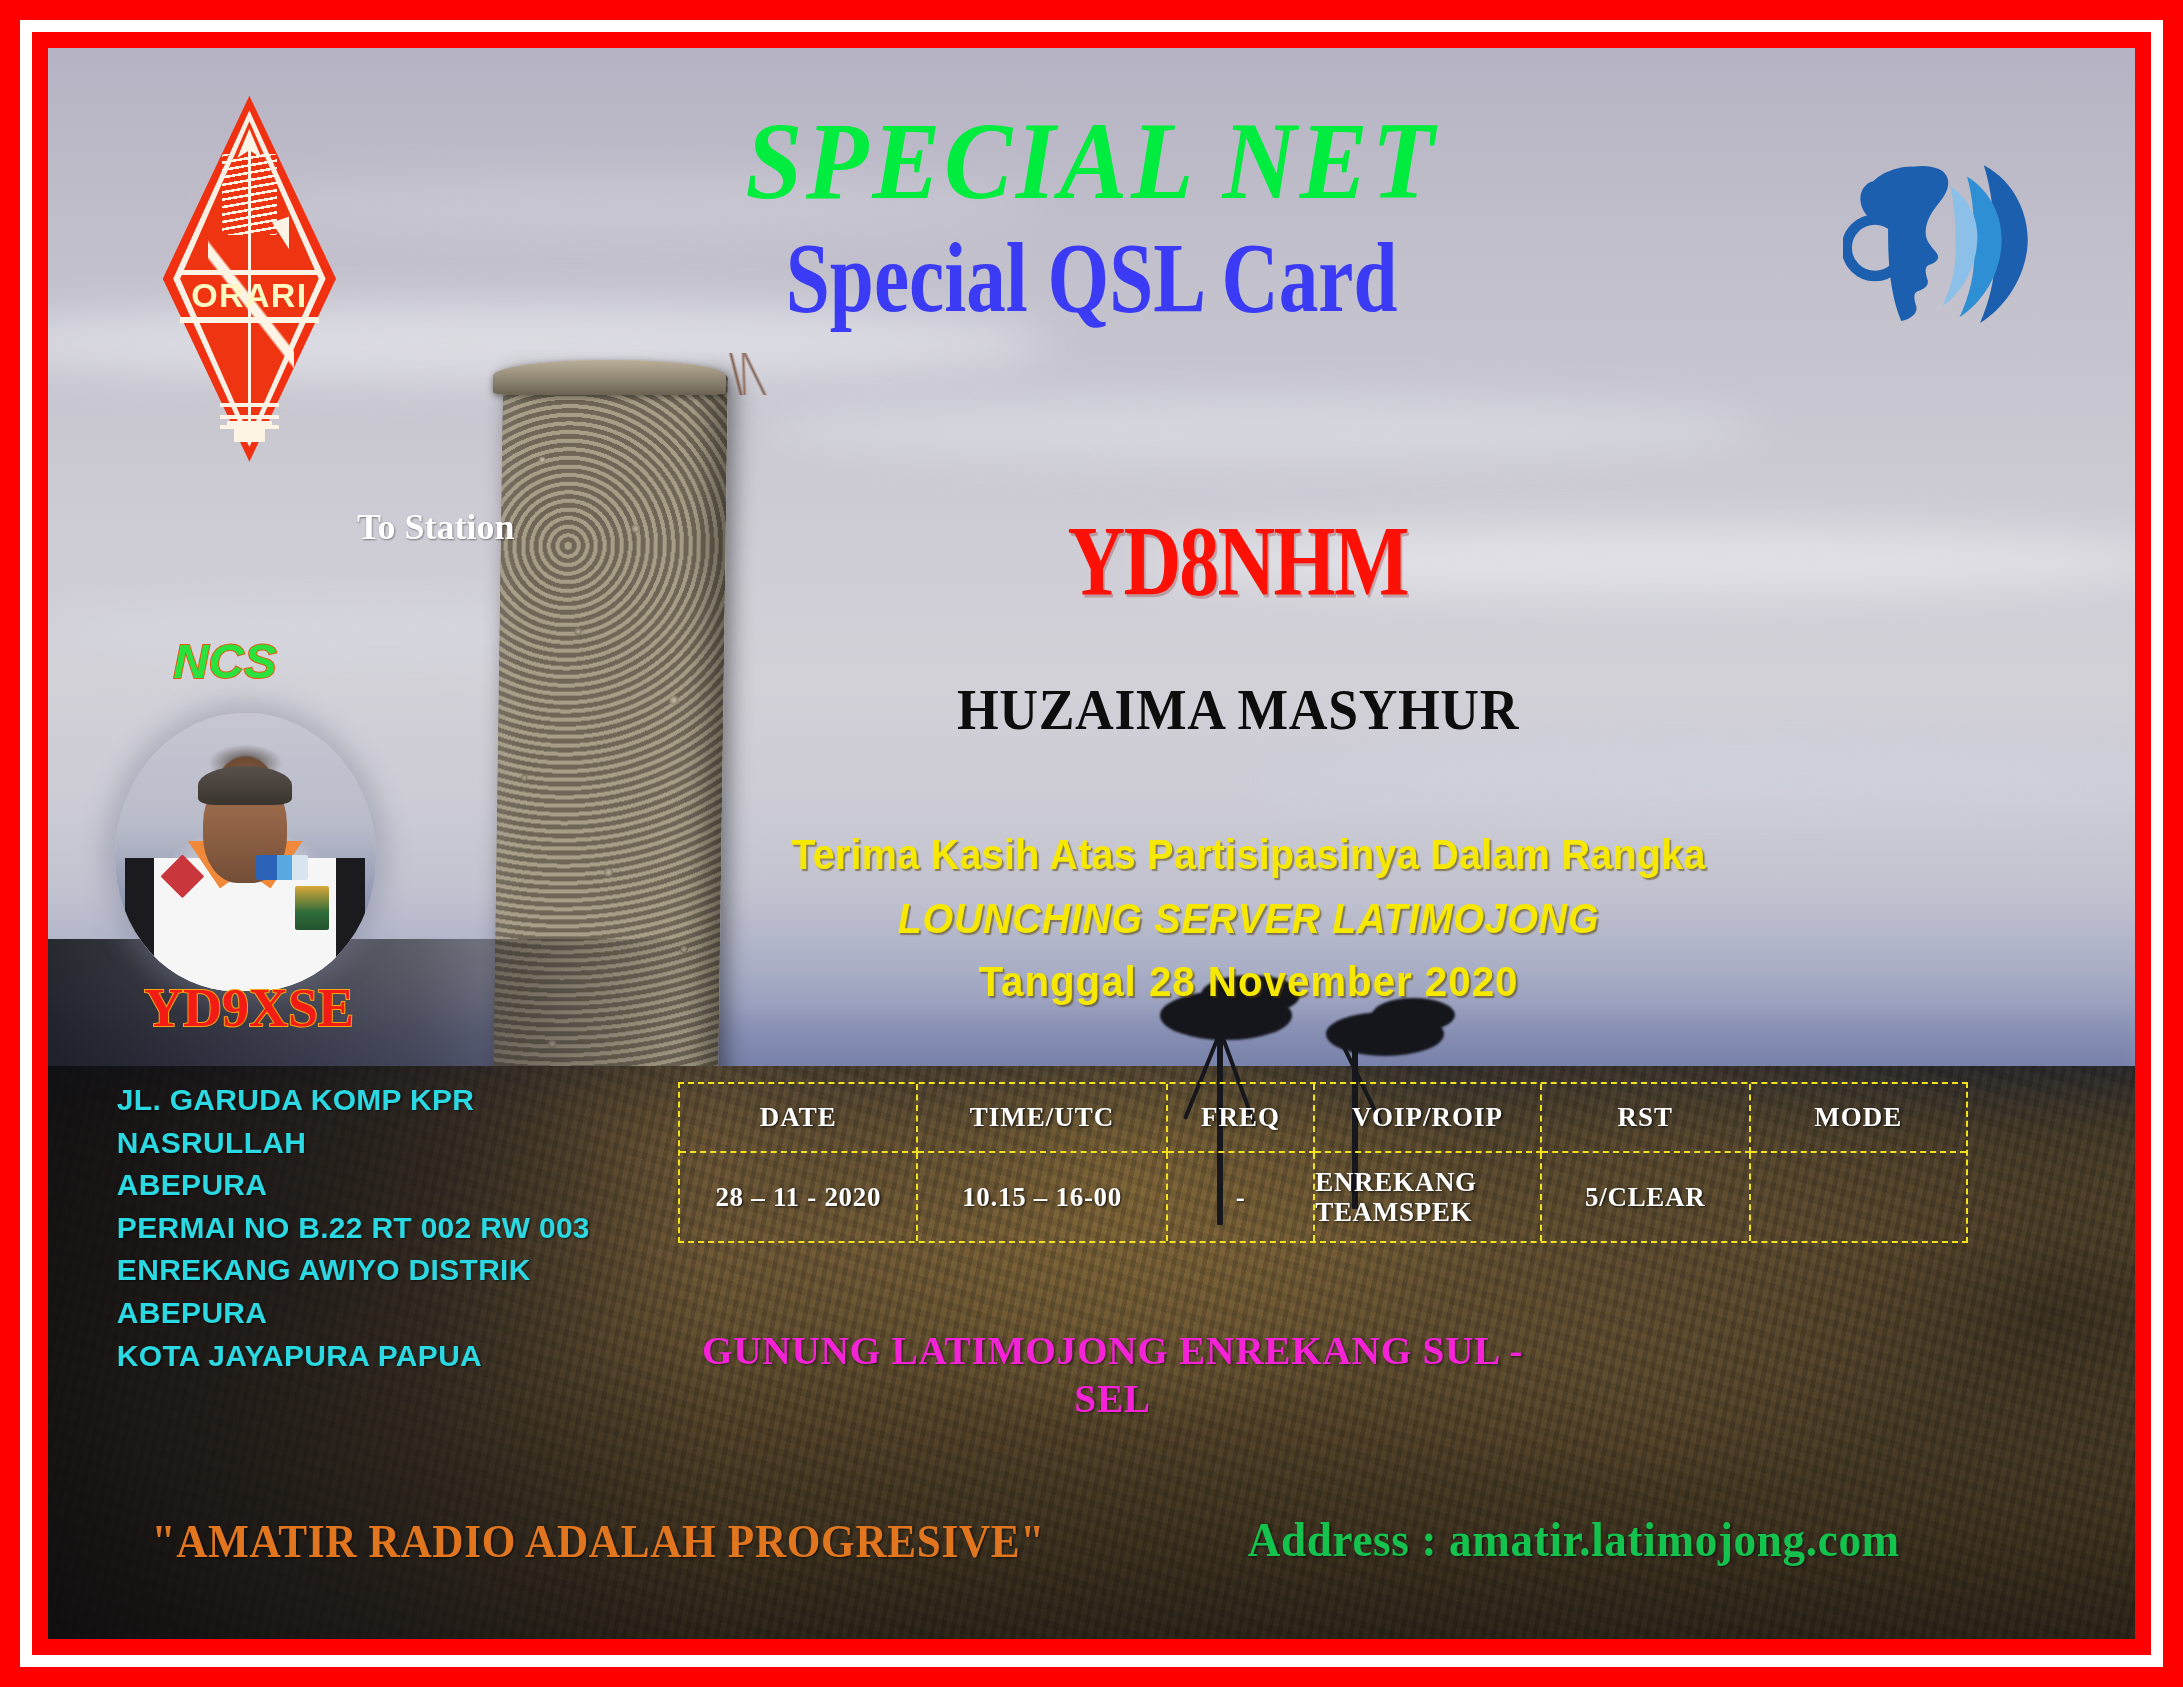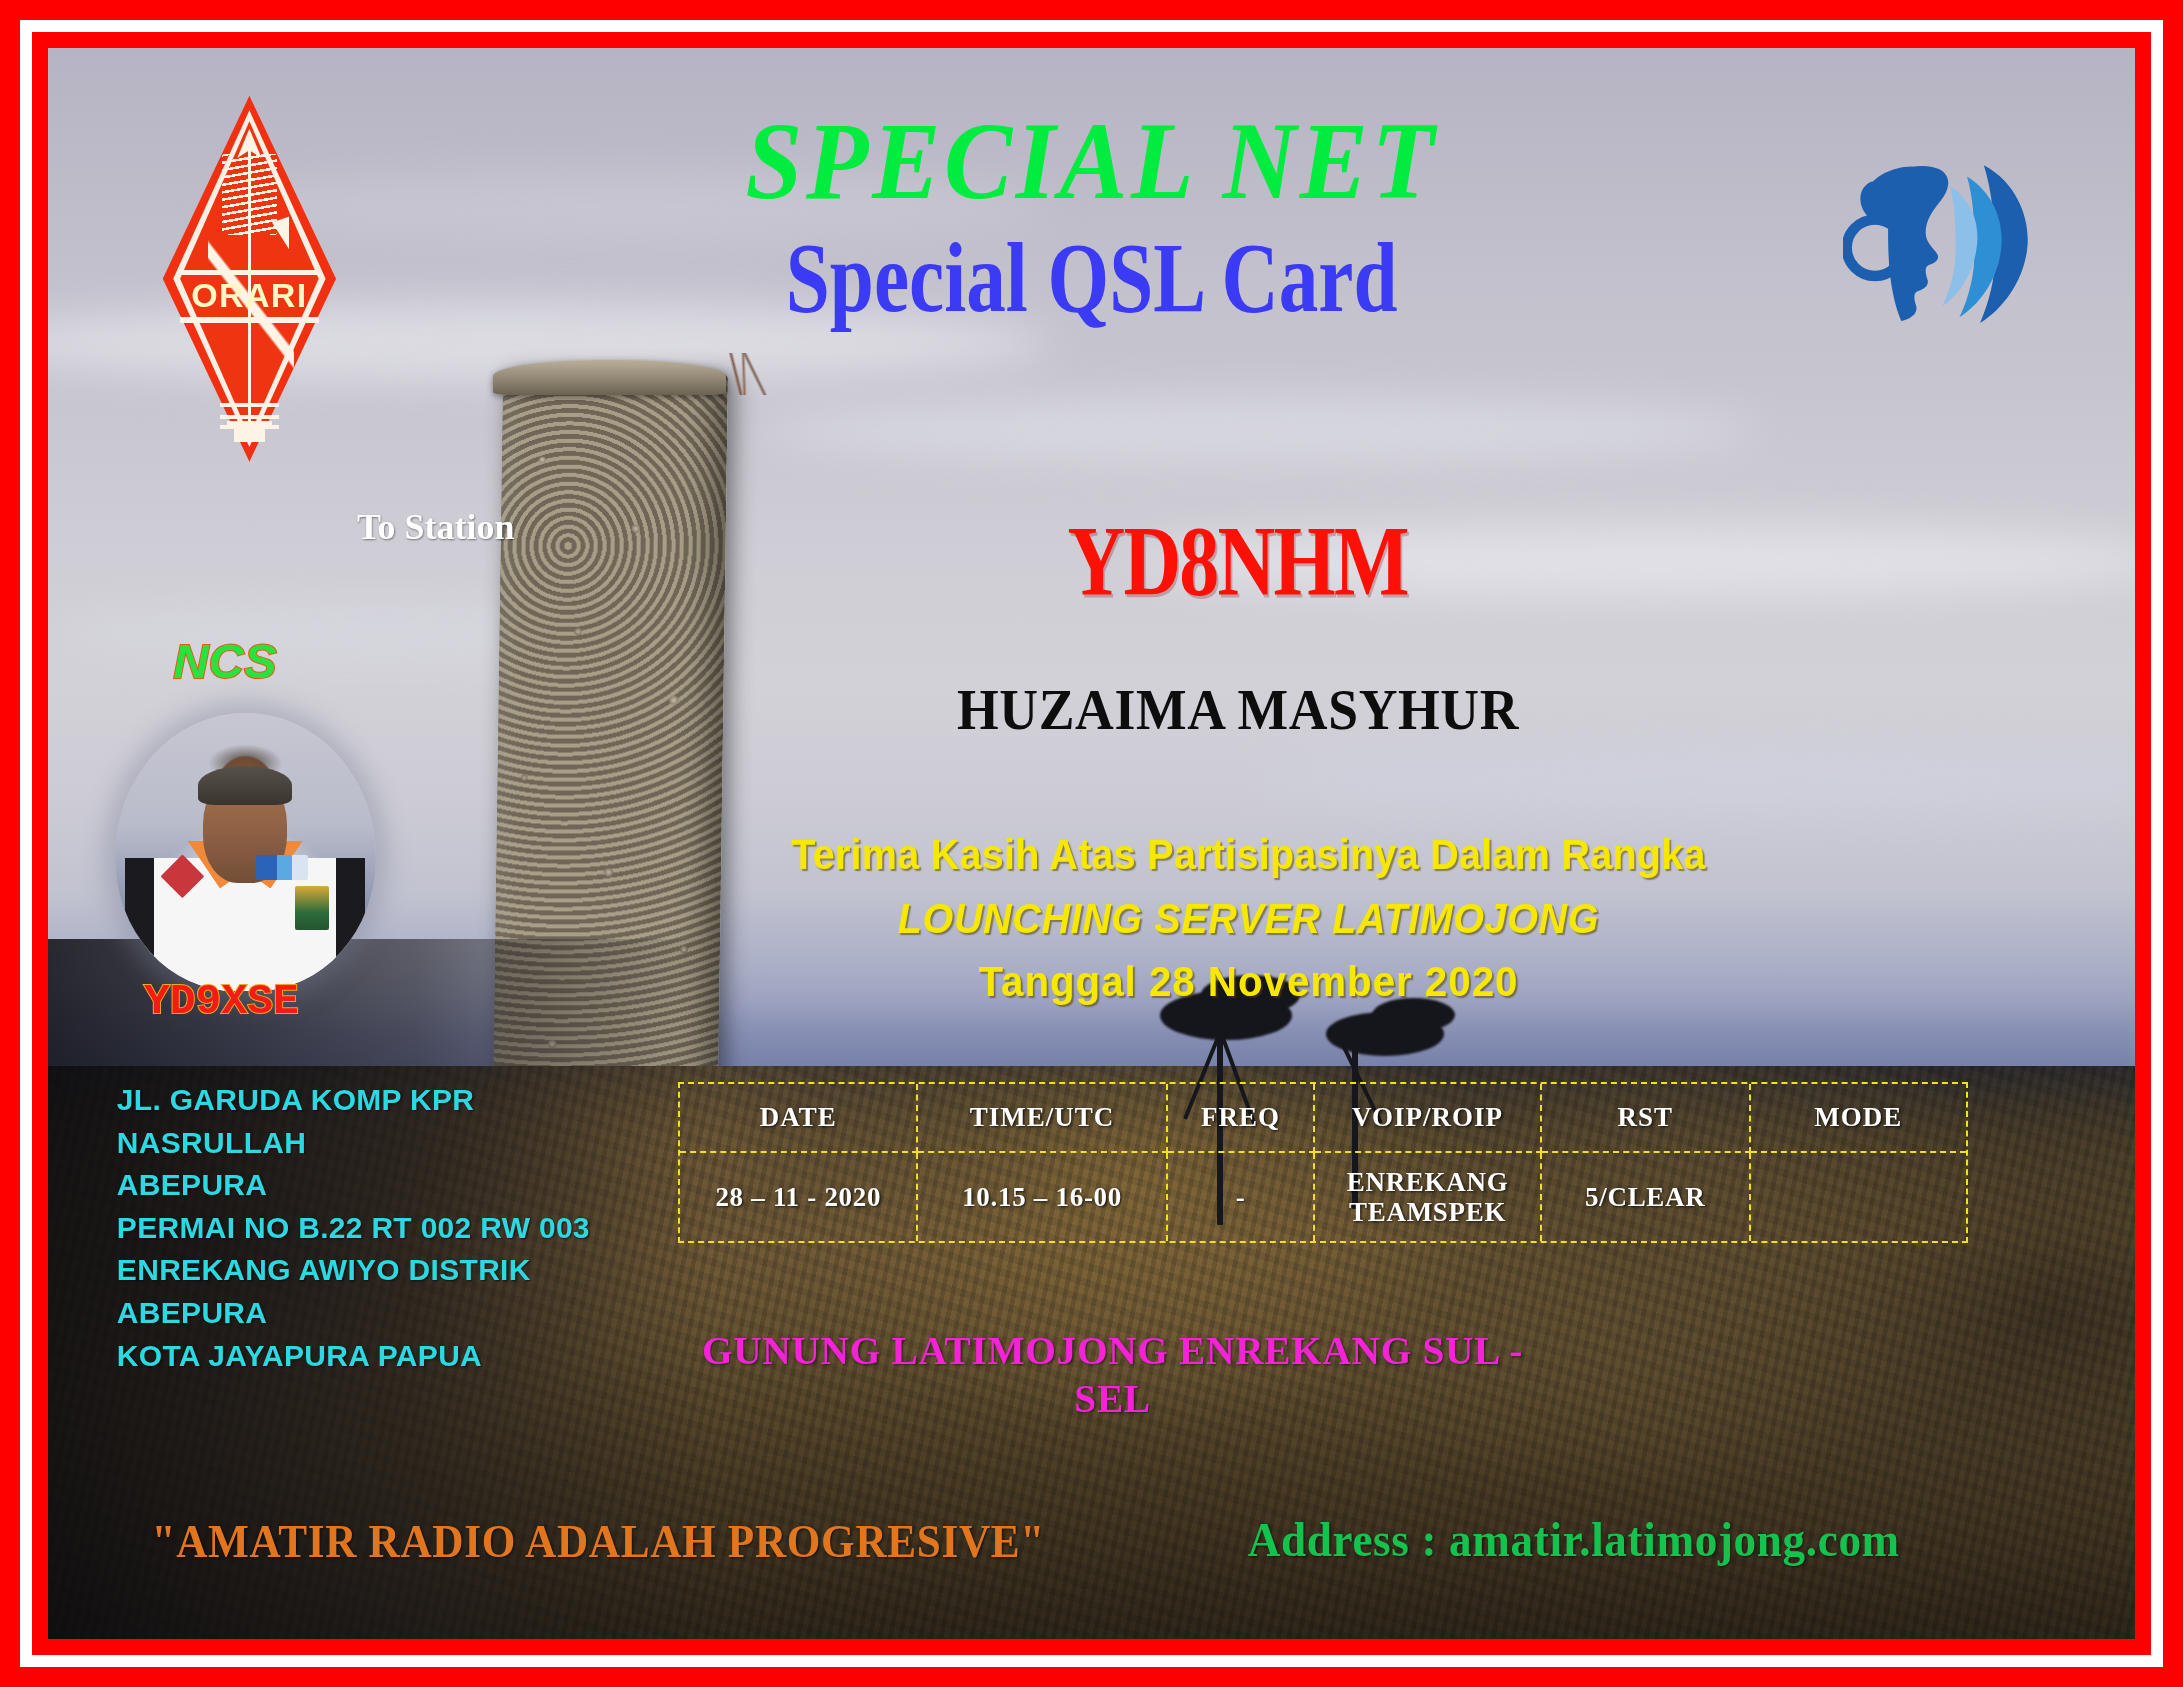--- a/index.html
+++ b/index.html
@@ -269,22 +269,22 @@
     position:absolute; left:20%; bottom:36%; width:12%; height:11%;
     background:#c9373c; transform:rotate(45deg); border-radius:1.3px;
   }
   .op-emblem{
     position:absolute; right:26%; bottom:40%; width:20%; height:9%;
     background:linear-gradient(90deg,#2b63b8 0 40%, #5aa9e0 40% 70%, #d8e4ef 70% 100%);
     border-radius:2px;
   }
   .call-ncs{
     position:absolute; left:4.6%; top:58.4%;
-    color:#f21c14; font-weight:700; font-size:43px;
-    font-family:Liberation Mono, monospace;
+    color:#f21c14; font-weight:700; font-size:54px;
+    font-family:Liberation Serif, serif;
     -webkit-text-stroke:2px #f4a713;
     paint-order:stroke fill;
   }
 
   .address{
     position:absolute; left:3.3%; top:64.8%;
     color:#2bd9e3; font-family:"Liberation Sans", sans-serif;
     font-weight:700; font-size:30px; line-height:1.42;
     letter-spacing:0.3px;
     text-shadow:1.3px 1.3px 2px rgba(0,0,0,.6);
@@ -341,21 +341,21 @@
   
   .logtable{
     position:absolute; left:30.2%; top:65.0%; width:61.8%; height:10.1%;
     border:2.6px dashed #f2e21b;
     display:grid;
     grid-template-columns: 1.05fr 1.1fr .65fr 1.0fr .92fr .95fr;
     grid-template-rows: 44% 56%;
   }
   .logtable .cell{
     border-right:2.6px dashed #f2e21b;
-    display:flex; align-items:center; justify-content:center; text-align:center;
+    display:flex; align-items:center; justify-content:center; text-align:left;
     color:#ffffff; font-family:"Liberation Serif", serif; font-weight:700;
     line-height:1.12;
     text-shadow:1.3px 1.3px 2.6px rgba(0,0,0,.75);
   }
   .logtable .cell:nth-child(6n){ border-right:none; }
   .logtable .hdr{ font-size:27px; letter-spacing:1px; border-bottom:2.6px dashed #f2e21b; }
   .logtable .val{ font-size:27px; letter-spacing:0.7px; }
 
   .place{
     position:absolute; left:28.5%; top:80.3%; width:45%;

